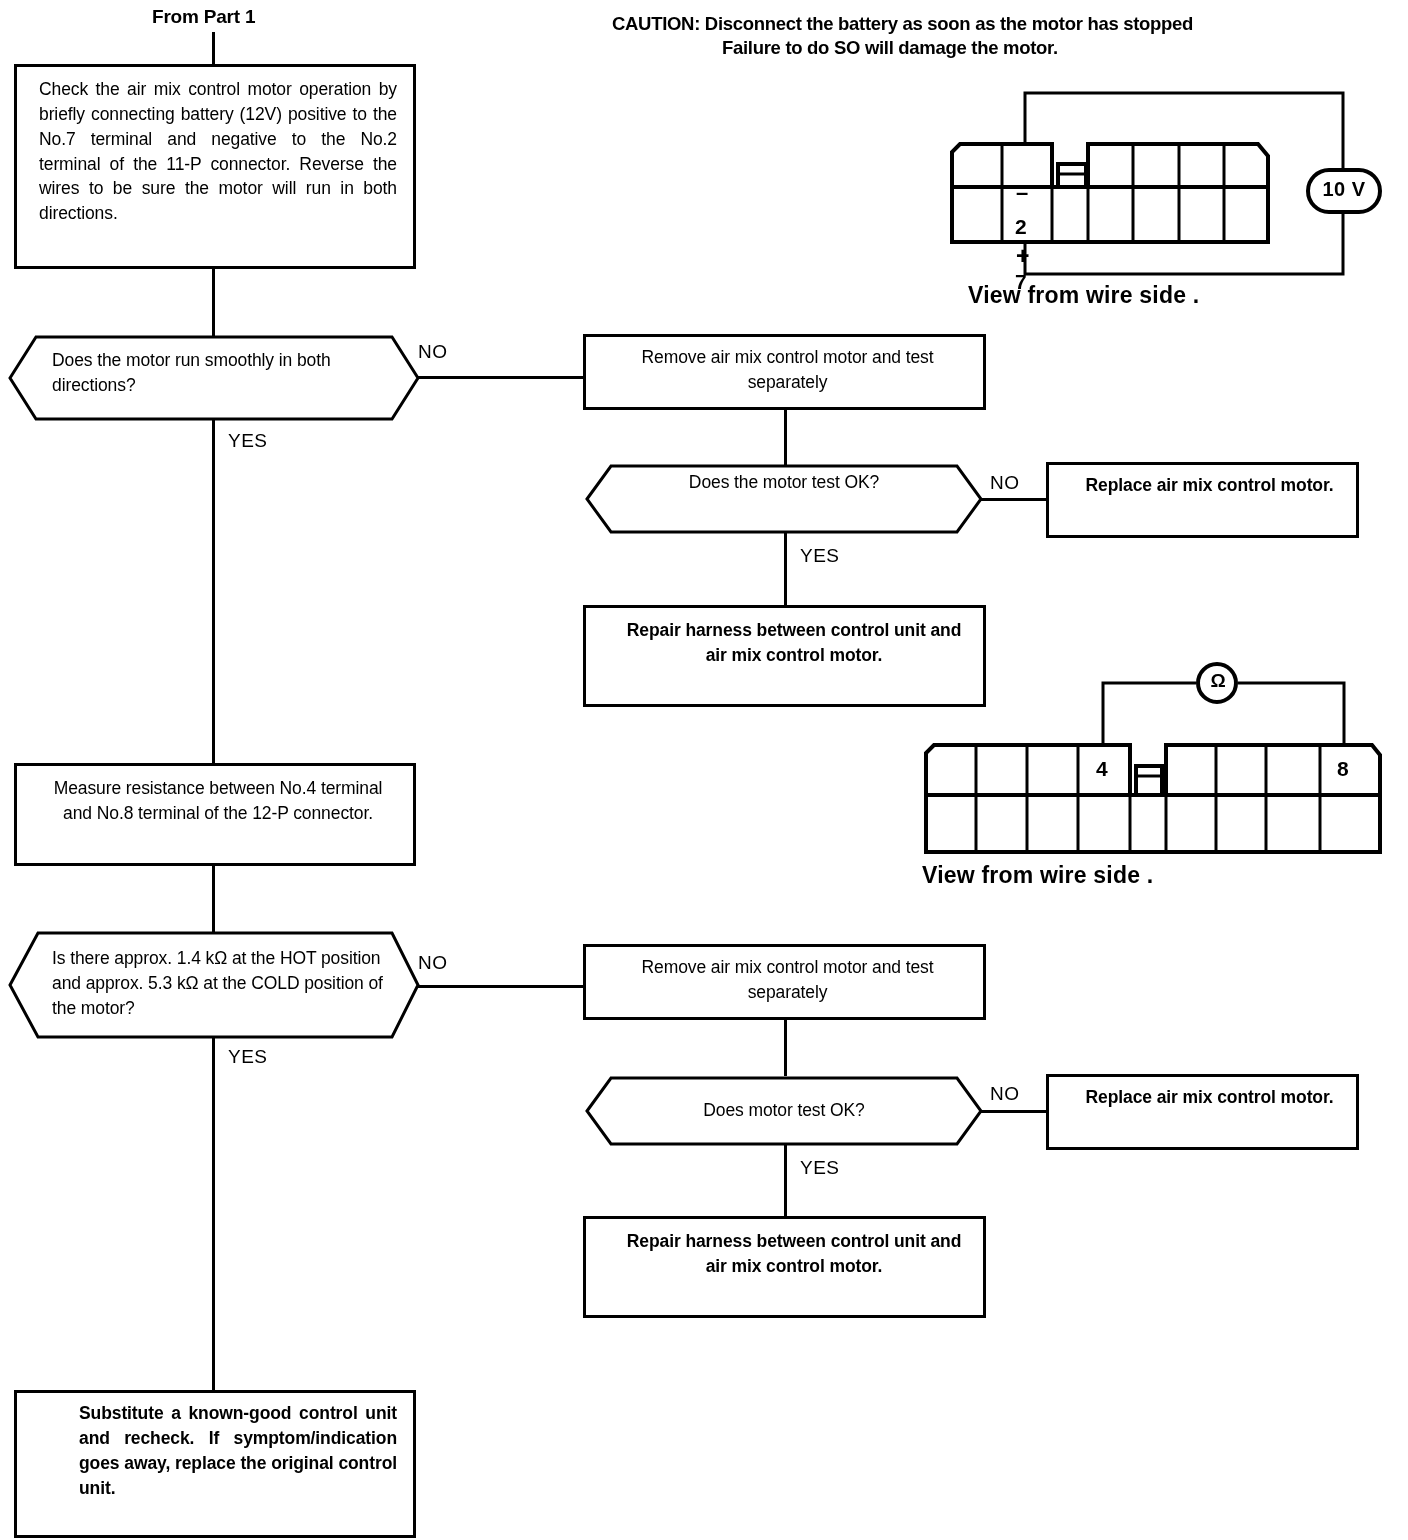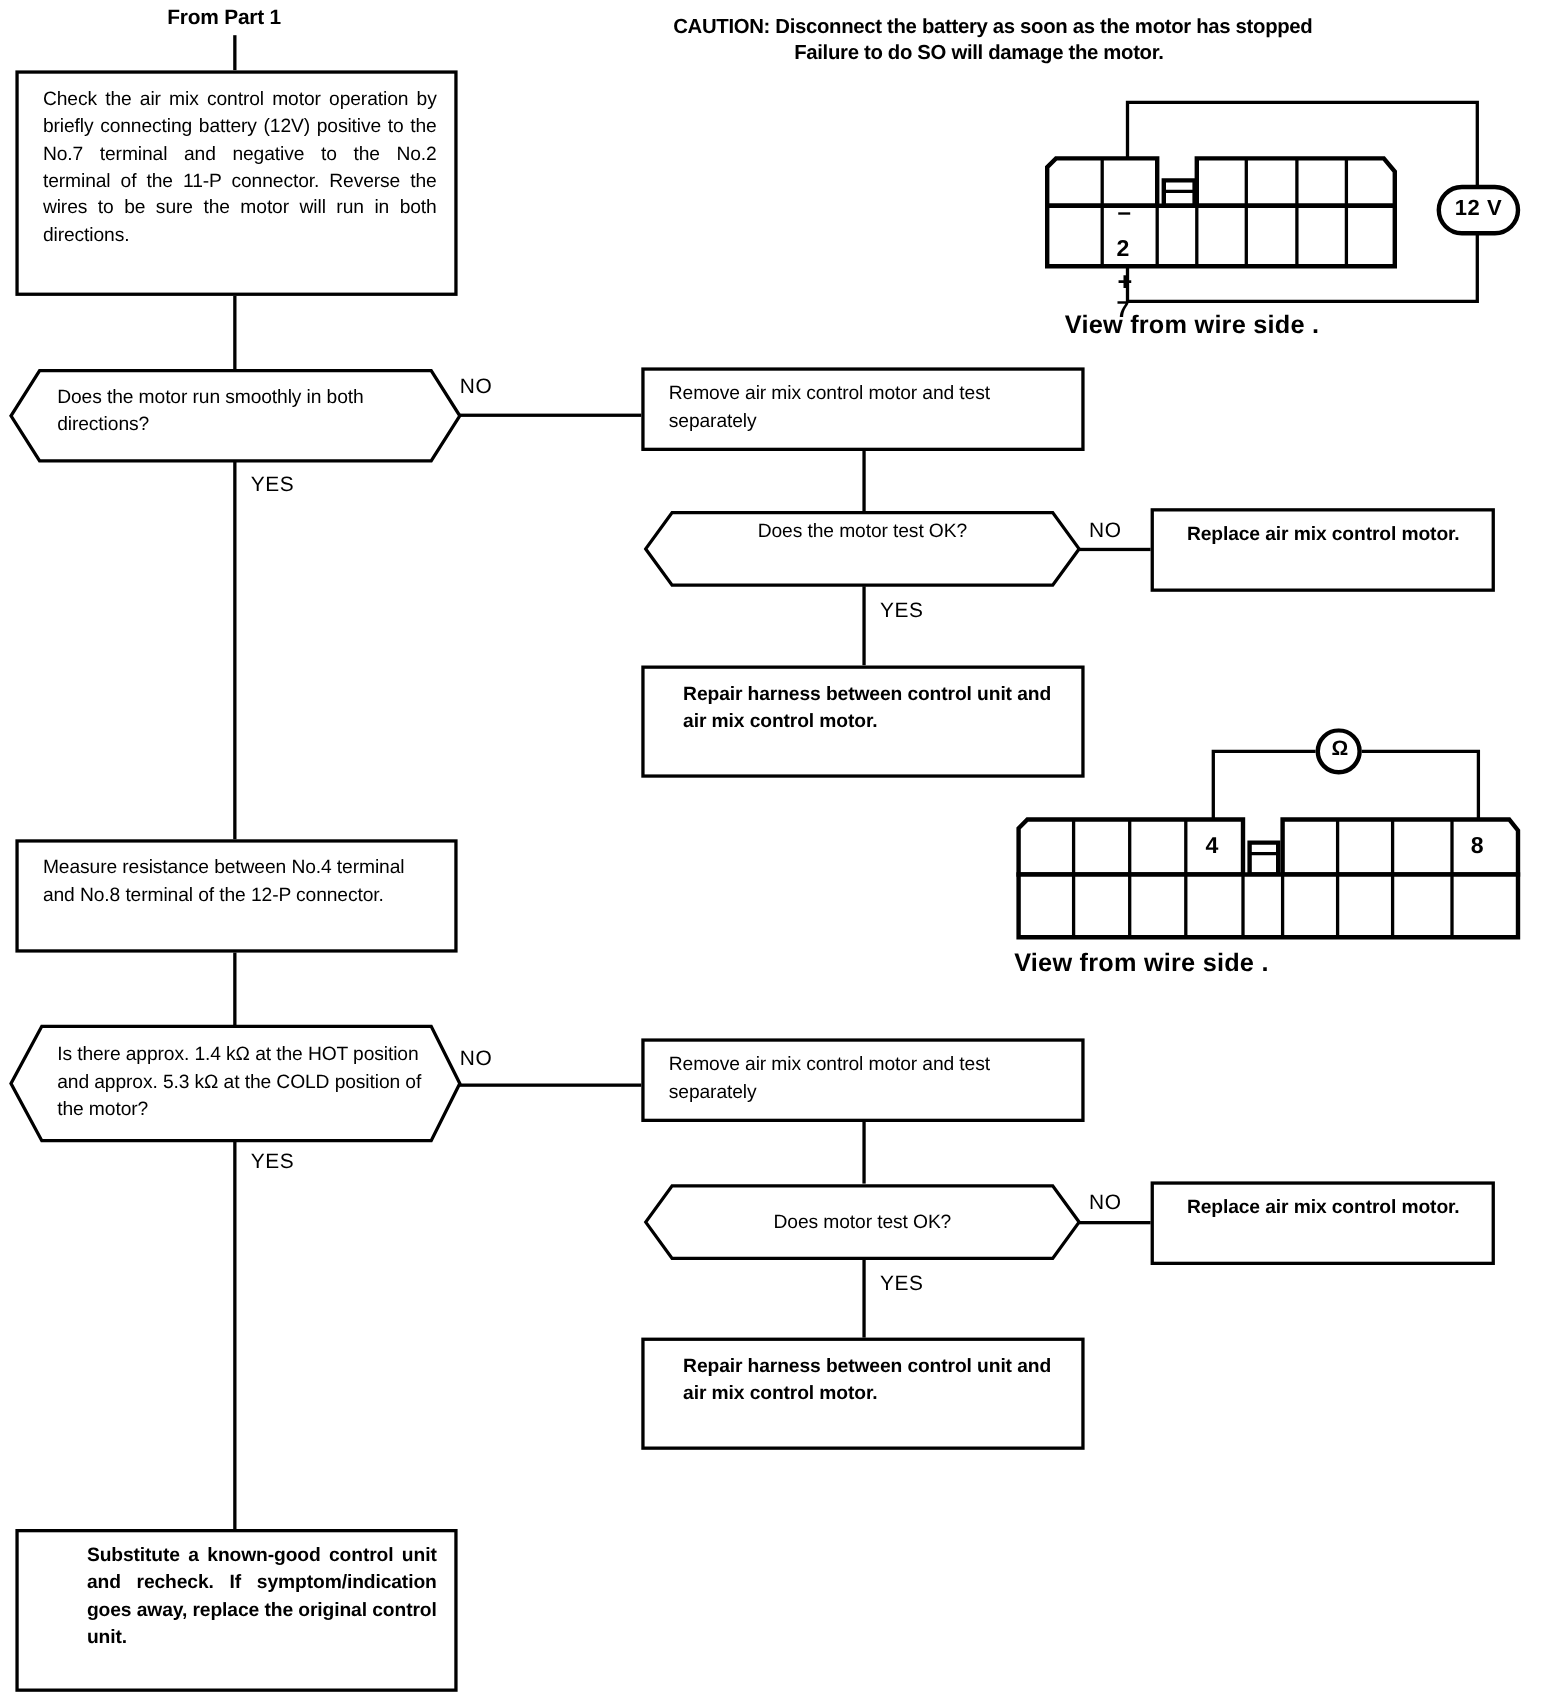--- a/index.html
+++ b/index.html
@@ -42,20 +42,21 @@
   
   .box {
     border: 3px solid #000;
     background: #fff;
   }
   .box-text {
     font-size: 17.5px;
     line-height: 1.42;
     letter-spacing: -0.1px;
     padding: 10px 16px 10px 22px;
+    text-align: center;
   }
   .box-text.justify { text-align: justify; text-align-last: left; }
   .box-text.bold { font-weight: bold; }
 
   
   .hex-wrap { }
   .hex-svg { display: block; position: absolute; left: 0; top: 0; }
   .hex-text {
     position: absolute;
     font-size: 17.5px;
@@ -235,21 +236,21 @@
 
       <rect x="378" y="88" width="72" height="42" rx="21" ry="21" fill="#ffffff" stroke="#000000" stroke-width="4"></rect>
     </svg>
 
     <div class="abs" style="left:85px; top:133px; font-size:21px; font-weight:bold;">2</div>
     <div class="abs" style="left:85px; top:188px; font-size:21px; font-weight:bold;">7</div>
 
     <div class="abs" style="left:86px; top:100px; font-size:22px; font-weight:bold; line-height:1;">–</div>
     <div class="abs" style="left:86px; top:163px; font-size:23px; font-weight:bold; line-height:1;">+</div>
 
-    <div class="abs volt-label" style="left:388px; top:96px; width:52px; text-align:center;">12 V</div>
+    <div class="abs volt-label" style="left:388px; top:96px; width:52px; text-align:center;">10 V</div>
 
     <div class="abs view-cap" style="left:38px; top:200px;">View from wire side .</div>
   </div>
 
   <div class="abs" style="left:900px; top:662px; width:508px; height:230px;">
 
     <svg class="conn-svg" width="508" height="215" viewBox="0 0 508 215">
 
       <polyline points="203,83 203,21 296,21" fill="none" stroke="#000000" stroke-width="3"></polyline>
       <polyline points="338,21 444,21 444,83" fill="none" stroke="#000000" stroke-width="3"></polyline>

